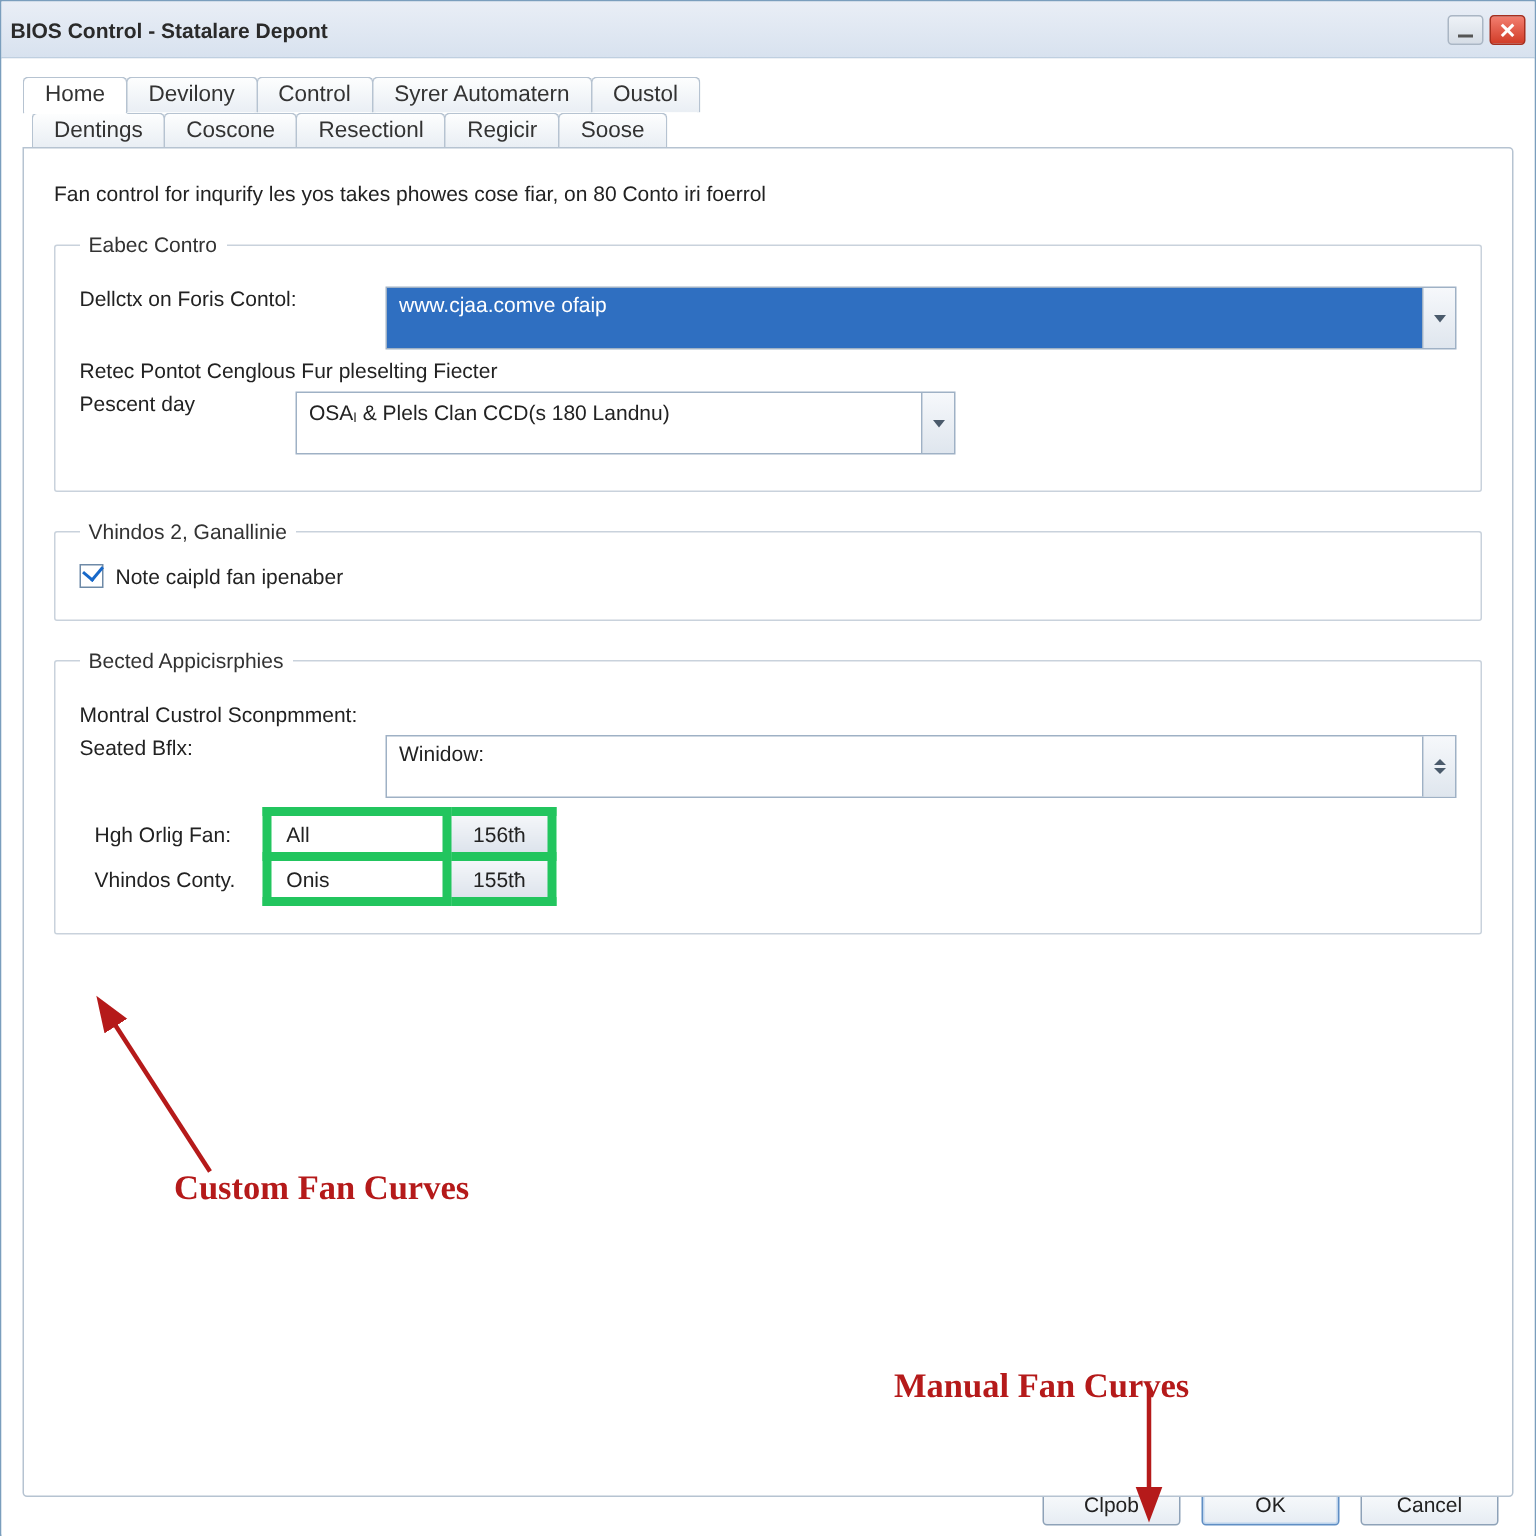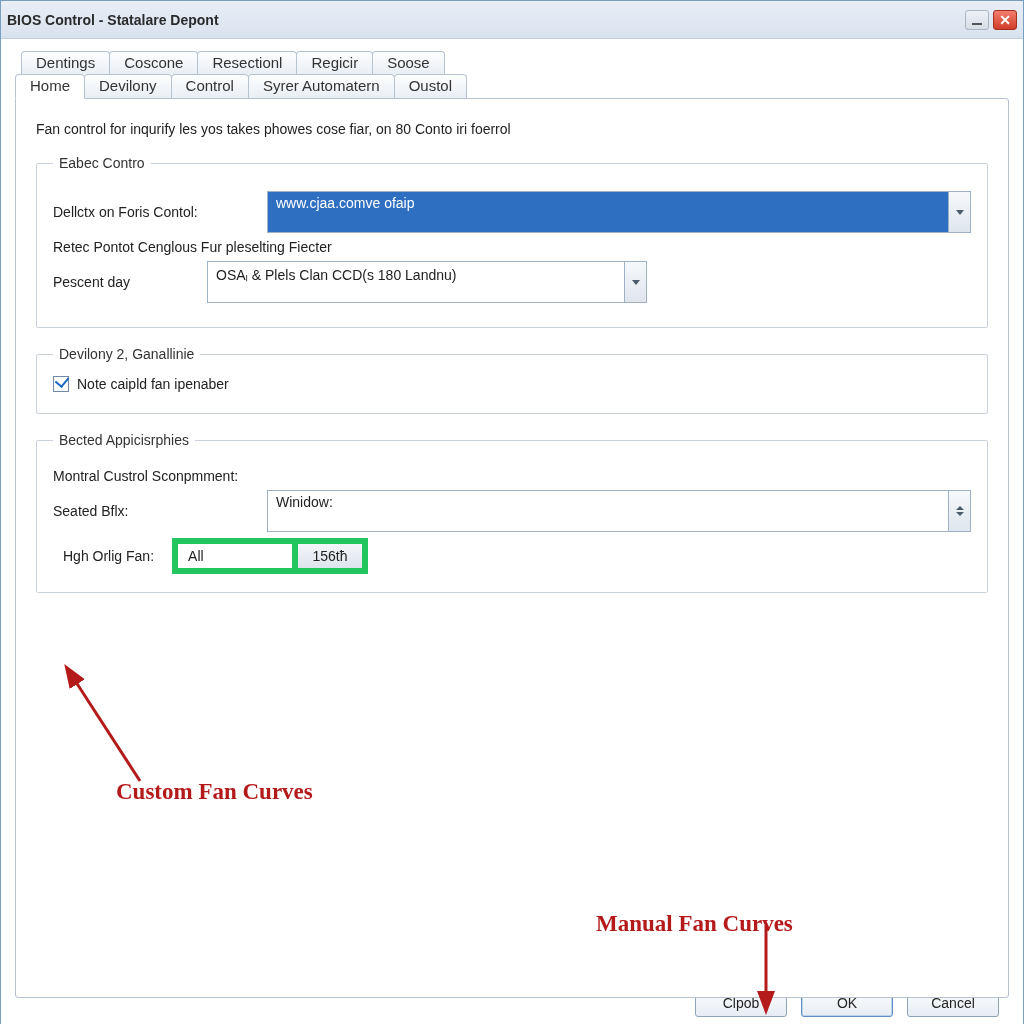--- a/index.html
+++ b/index.html
@@ -111,23 +111,23 @@
     margin: 0 0 18px 0;
   }
   fieldset.group > legend {
     padding: 0 6px;
     color: #333;
     font-size: 14px;
   }
 
   .row {
     display: flex;
-    align-items: center;
+    align-items: flex-start;
     margin: 6px 0;
-    gap: 24px;
+    gap: 14px;
   }
   .row .lbl { min-width: 190px; }
   .row .lbl.w3 { min-width: 130px; }
 
   .plain-text { margin: 6px 0; }
 
   .dropdown {
     display: flex;
     align-items: stretch;
     border: 1px solid #9fb1c5;
@@ -225,33 +225,33 @@
     <div class="min-btn">
         <div class="bar"></div>
       </div>
     <div class="close-btn">
       <span>✕</span>
     </div>
   </div>
 
   <div class="content">
 
+    <div class="tabs-row tab-second-row">
+      <div class="tab active">Home</div>
+      <div class="tab">Devilony</div>
+      <div class="tab">Control</div>
+      <div class="tab">Syrer Automatern</div>
+      <div class="tab">Oustol</div>
+    </div>
     <div class="tabs-row" style="margin-left:6px;">
       <div class="tab">Dentings</div>
       <div class="tab">Coscone</div>
       <div class="tab">Resectionl</div>
       <div class="tab">Regicir</div>
       <div class="tab">Soose</div>
-    </div>
-    <div class="tabs-row tab-second-row">
-      <div class="tab active">Home</div>
-      <div class="tab">Devilony</div>
-      <div class="tab">Control</div>
-      <div class="tab">Syrer Automatern</div>
-      <div class="tab">Oustol</div>
     </div>
 
     <div class="tab-panel">
 
       <div class="intro">Fan control for inqurify les yos takes phowes cose fiar, on 80 Conto iri foerrol</div>
 
       <fieldset class="group">
         <legend>Eabec Contro</legend>
 
         <div class="row">
@@ -271,21 +271,21 @@
           <div class="dropdown" style="max-width:440px;flex:0 0 440px;">
             <div class="dd-text">OSAₗ &amp; Plels Clan CCD(s 180 Landnu)</div>
             <div class="dd-btn">
                 <div class="chev-down"></div>
               </div>
           </div>
         </div>
       </fieldset>
 
       <fieldset class="group">
-        <legend>Devilony 2, Ganallinie</legend>
+        <legend>Vhindos 2, Ganallinie</legend>
         <label class="checkbox">
           <span class="box checked"></span>
           <span>Note caipld fan ipenaber</span>
         </label>
       </fieldset>
 
       <fieldset class="group">
         <legend>Bected Appicisrphies</legend>
 
         <div class="plain-text">Montral Custrol Sconpmment:</div>
@@ -298,20 +298,25 @@
           </div>
         </div>
 
 
         <table class="small-table">
           <tbody>
               <tr>
             <td class="lblcell">Hgh Orlig Fan:</td>
             <td class="valcell">All</td>
             <td class="btncell">156tħ</td>
+          </tr>
+          <tr>
+            <td class="lblcell">Vhindos Conty.</td>
+            <td class="valcell">Onis</td>
+            <td class="btncell">155tħ</td>
           </tr>
         </tbody>
           </table>
       </fieldset>
 
       <div class="annot" style="left:100px; top:680px;">Custom Fan Curves</div>
       <div class="arrow" style="left:46px;top:572px;">
         <svg width="110" height="120">
           <defs>
               <marker id="ah1" markerWidth="10" markerHeight="10" refX="2" refY="3" orient="auto">

